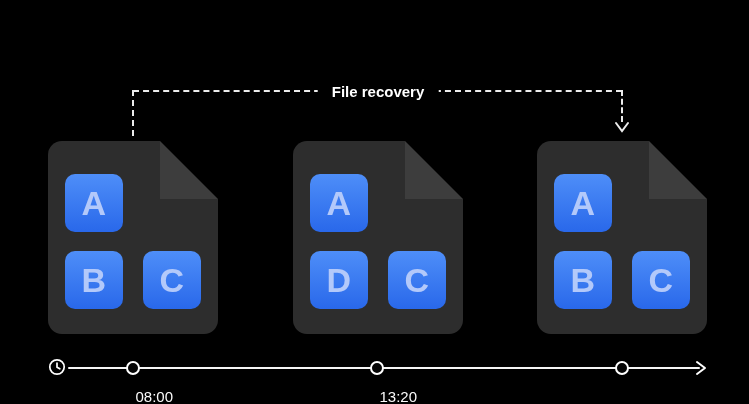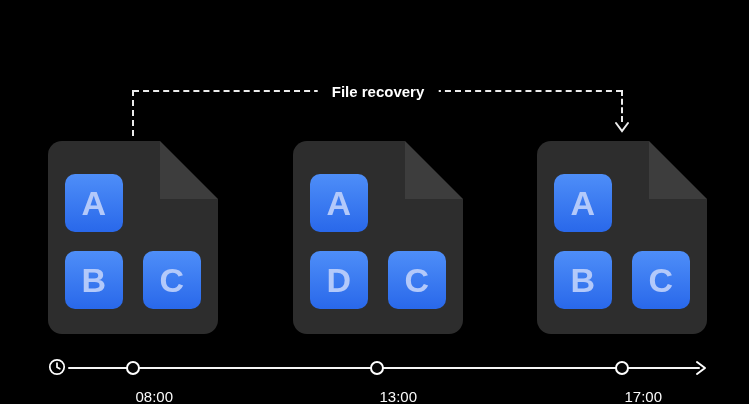--- a/index.html
+++ b/index.html
@@ -118,16 +118,15 @@
   <div class="tl-line"></div>
   <svg class="tl-arrow" width="13" height="18" viewBox="0 0 13 18">
     <path d="M2 3 L10 9 L2 15" stroke="#ffffff" stroke-width="2" fill="none" stroke-linecap="round" stroke-linejoin="round"></path>
   </svg>
 
   <div class="node n1"></div>
   <div class="node n2"></div>
   <div class="node n3"></div>
 
   <div class="tl-label t1">08:00</div>
-  <div class="tl-label t2">13:00</div>
-  <div class="tl-label t3">17:00</div>
+  <div class="tl-label t2">13:20</div>
 
 </div>
 
 </body></html>

